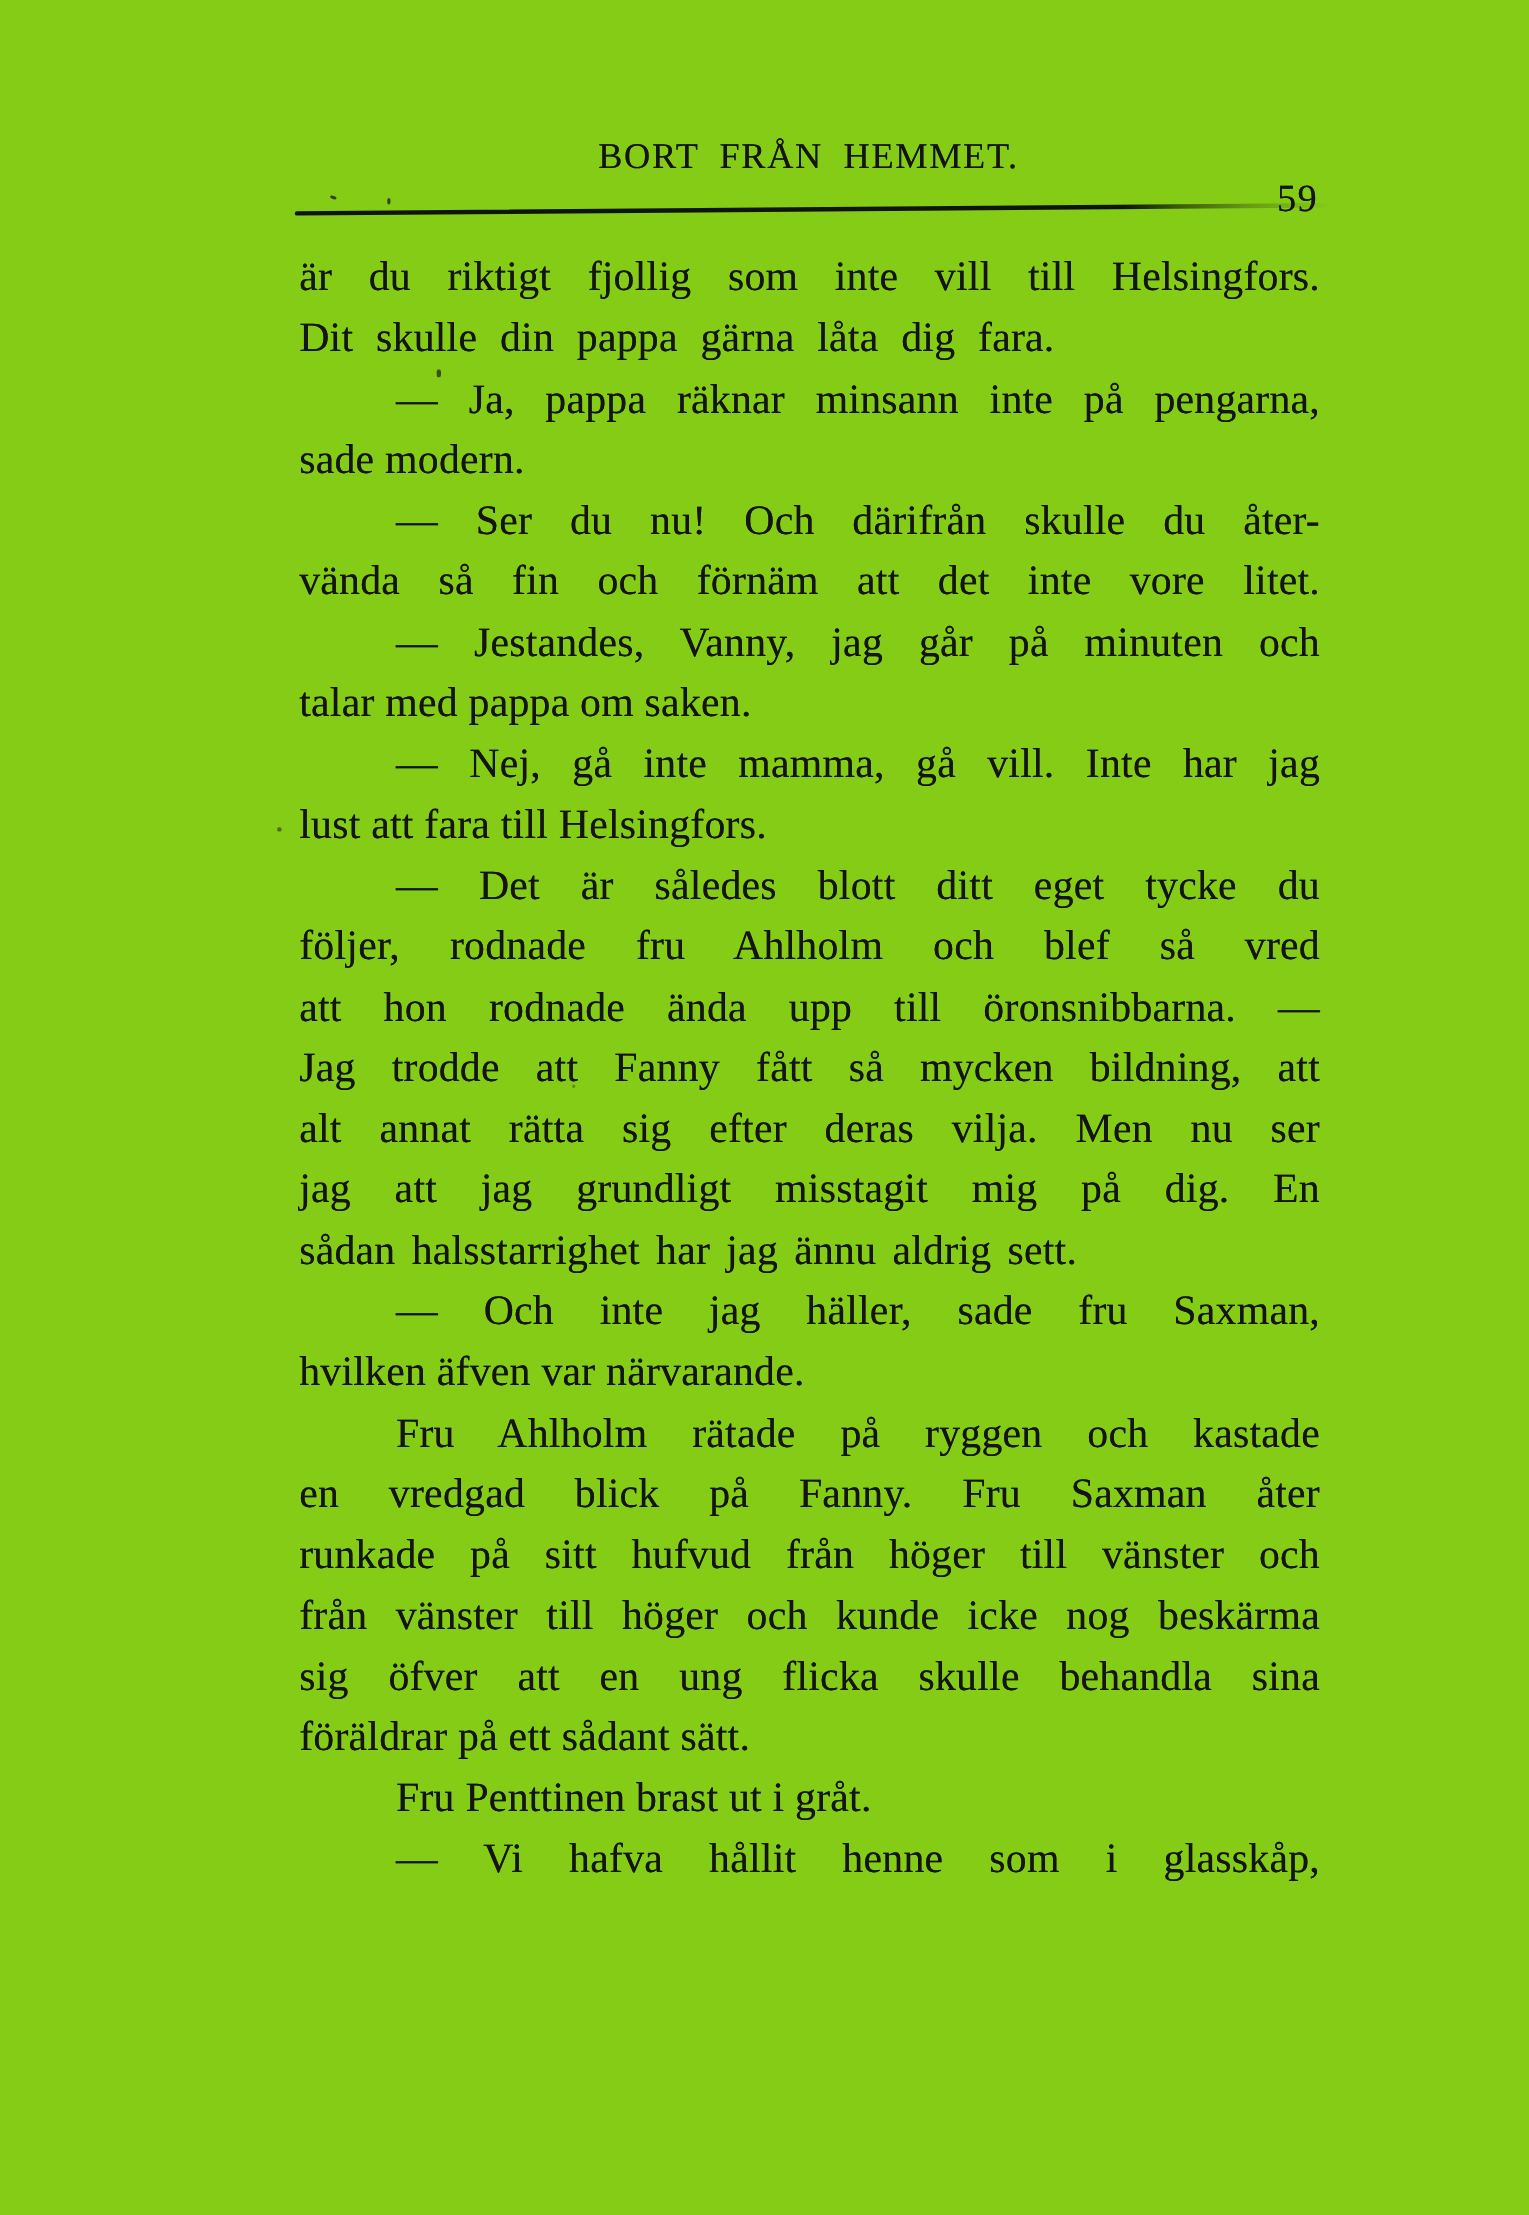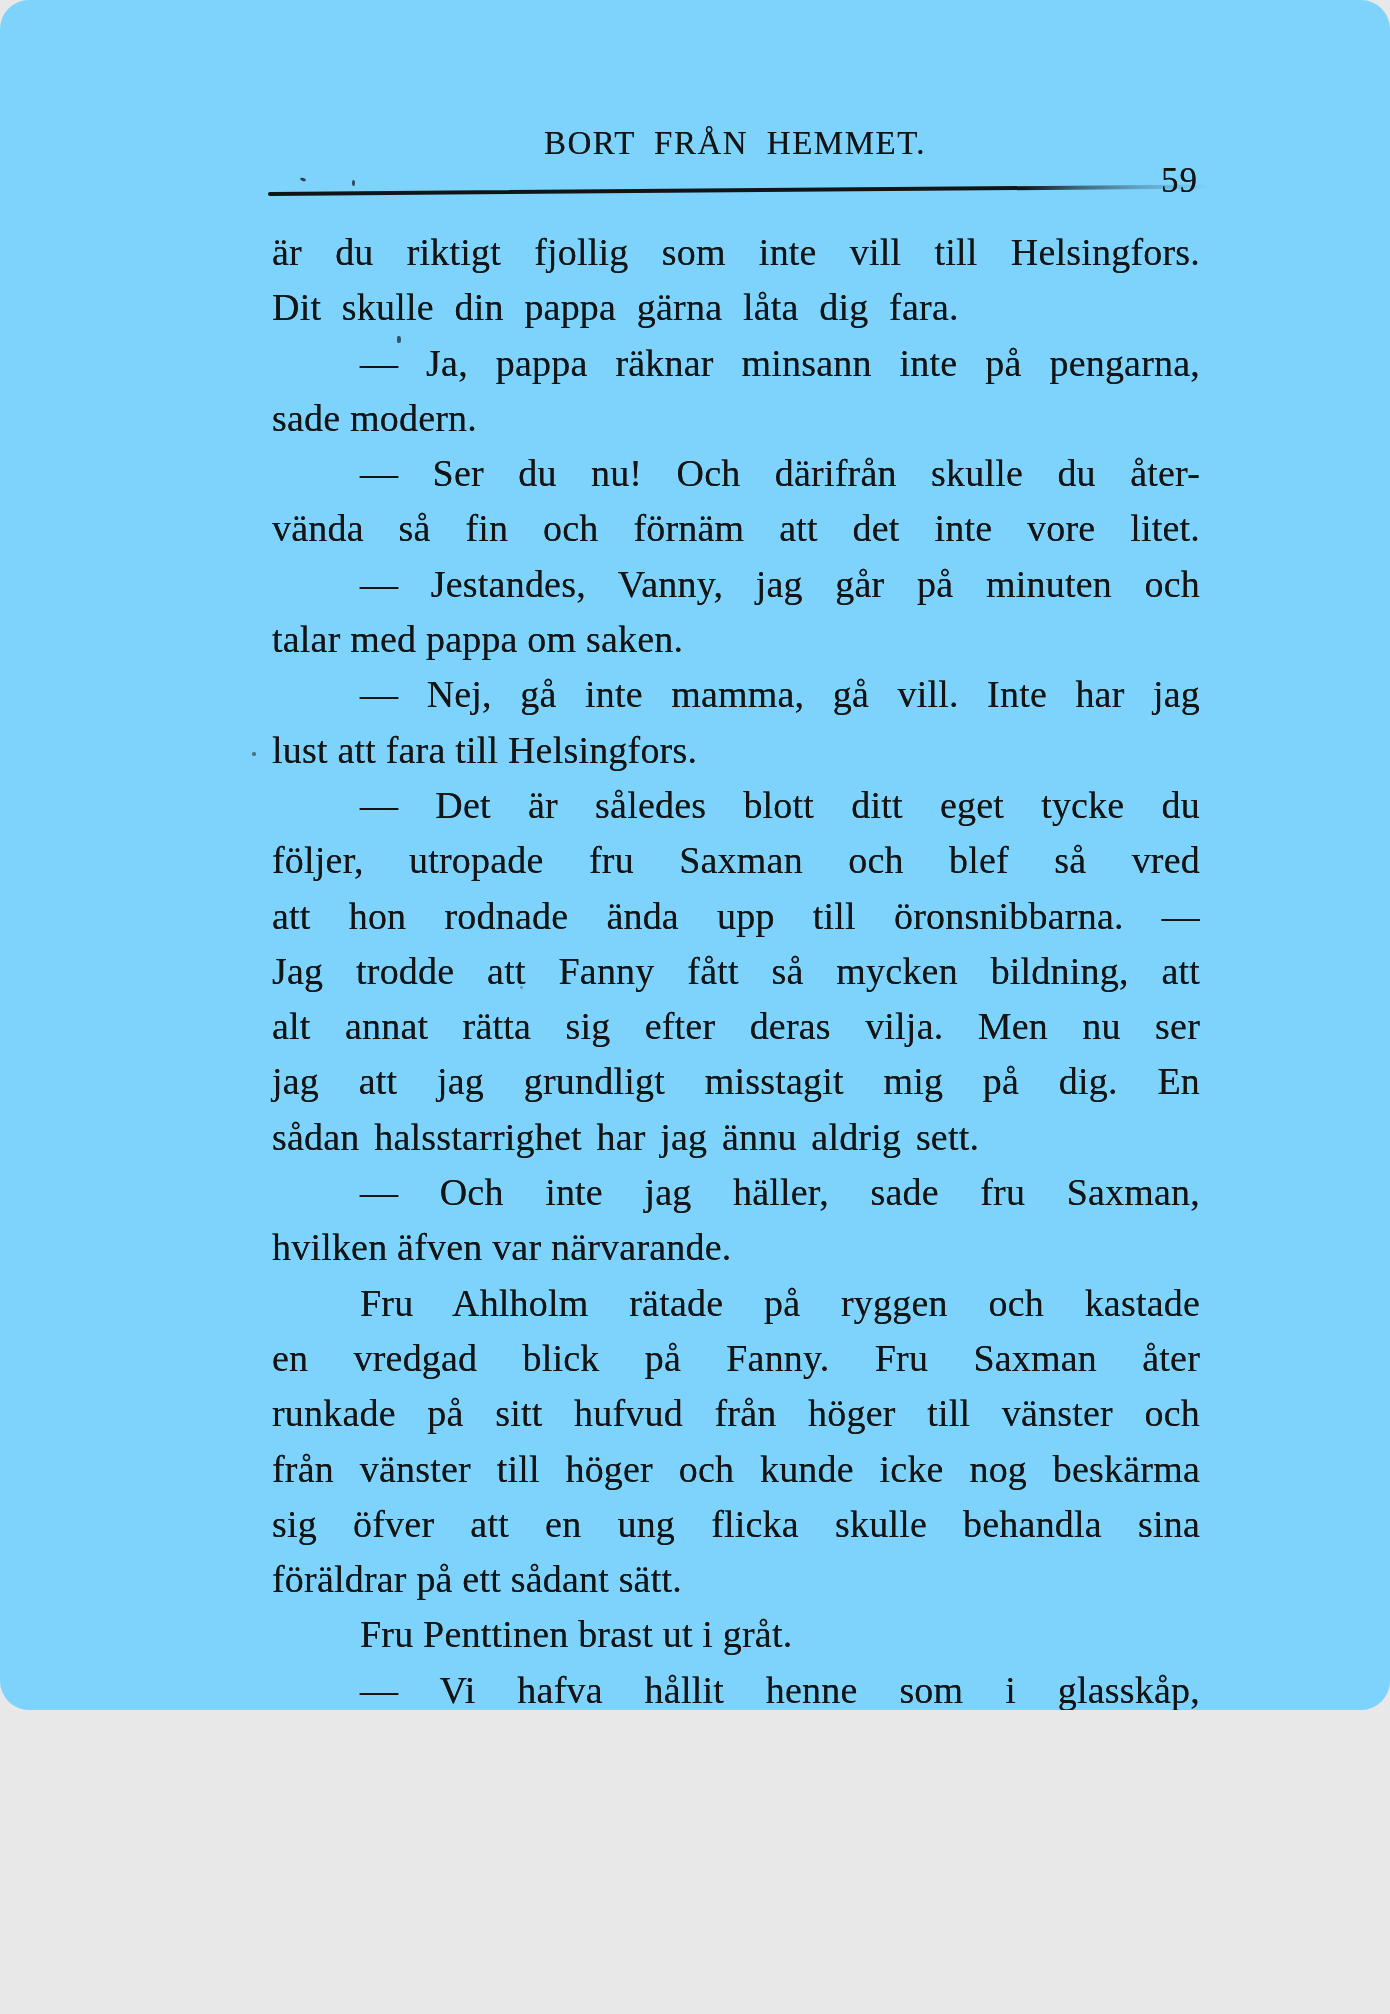--- a/index.html
+++ b/index.html
@@ -1,24 +1,23 @@
 <!DOCTYPE html>
 <html><head>
 <meta charset="utf-8">
 <style>
   html, body { margin: 0; padding: 0; background: #e8e8e8; }
   .page {
     position: relative;
     width: 1390px;
-    height: 1710px;
-    background: #7dd3fc;
+    height: 2014px;
+    background: #84cc16;
     overflow: hidden;
     font-family: "Liberation Serif", "DejaVu Serif", serif;
     color: #141414;
-    border-radius: 29px;
   }
 
   
   .hdr {
     position: absolute;
     left: 270px;
     top: 122px;
     width: 930px;
     height: 42px;
     line-height: 42px;
@@ -112,21 +111,21 @@
     <div class="ln end sp-wide">Dit skulle din pappa gärna låta dig fara.</div>
     <div class="ln ind">— Ja, pappa räknar minsann inte på pengarna,</div>
     <div class="ln end">sade modern.</div>
     <div class="ln ind">— Ser du nu! Och därifrån skulle du åter-</div>
     <div class="ln">vända så fin och förnäm att det inte vore litet.</div>
     <div class="ln ind">— Jestandes, Vanny, jag går på minuten och</div>
     <div class="ln end">talar med pappa om saken.</div>
     <div class="ln ind">— Nej, gå inte mamma, gå vill. Inte har jag</div>
     <div class="ln end">lust att fara till Helsingfors.</div>
     <div class="ln ind">— Det är således blott ditt eget tycke du</div>
-    <div class="ln">följer, utropade fru Saxman och blef så vred</div>
+    <div class="ln">följer, rodnade fru Ahlholm och blef så vred</div>
     <div class="ln">att hon rodnade ända upp till öronsnibbarna. —</div>
     <div class="ln">Jag trodde att Fanny fått så mycken bildning, att</div>
     <div class="ln">alt annat rätta sig efter deras vilja. Men nu ser</div>
     <div class="ln">jag att jag grundligt misstagit mig på dig. En</div>
     <div class="ln end sp-mid">sådan halsstarrighet har jag ännu aldrig sett.</div>
     <div class="ln ind">— Och inte jag häller, sade fru Saxman,</div>
     <div class="ln end">hvilken äfven var närvarande.</div>
     <div class="ln ind">Fru Ahlholm rätade på ryggen och kastade</div>
     <div class="ln">en vredgad blick på Fanny. Fru Saxman åter</div>
     <div class="ln">runkade på sitt hufvud från höger till vänster och</div>

